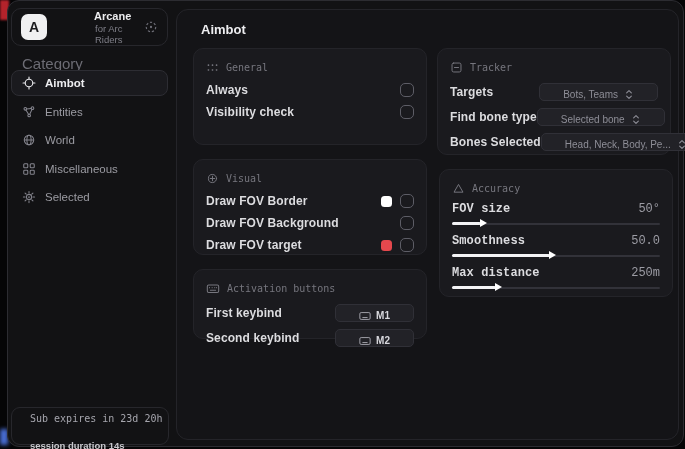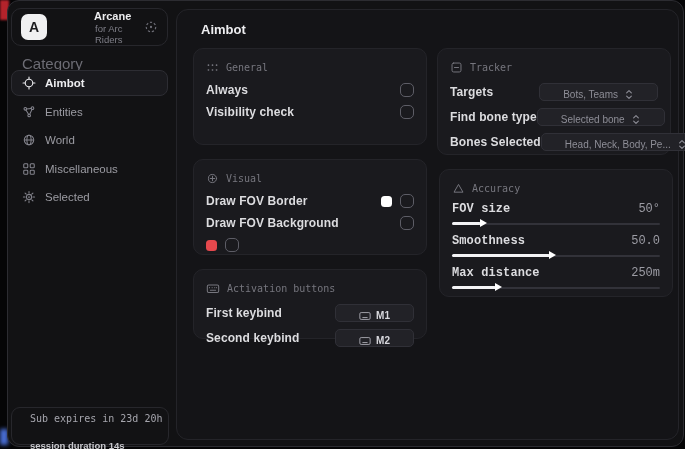--- a/index.html
+++ b/index.html
@@ -189,20 +189,21 @@
           <span class="rright">
             <span class="swatch" style="background: rgb(255, 255, 255);"></span>
             <span class="checkbox"></span>
           </span>
         </div>
         <div class="row">
           <span class="rlabel">Draw FOV Background</span>
           <span class="checkbox"></span>
         </div>
         <div class="row">
+          <span class="rlabel">Draw FOV target</span>
           <span class="rright">
             <span class="swatch" style="background: rgb(229, 72, 77);"></span>
             <span class="checkbox"></span>
           </span>
         </div>
       </div>
 
       <div class="card c-activation">
         <div class="card-head">
           <svg width="14" height="13" viewBox="0 0 16 14" fill="none" stroke="currentColor" stroke-width="1.2" stroke-linecap="round">

